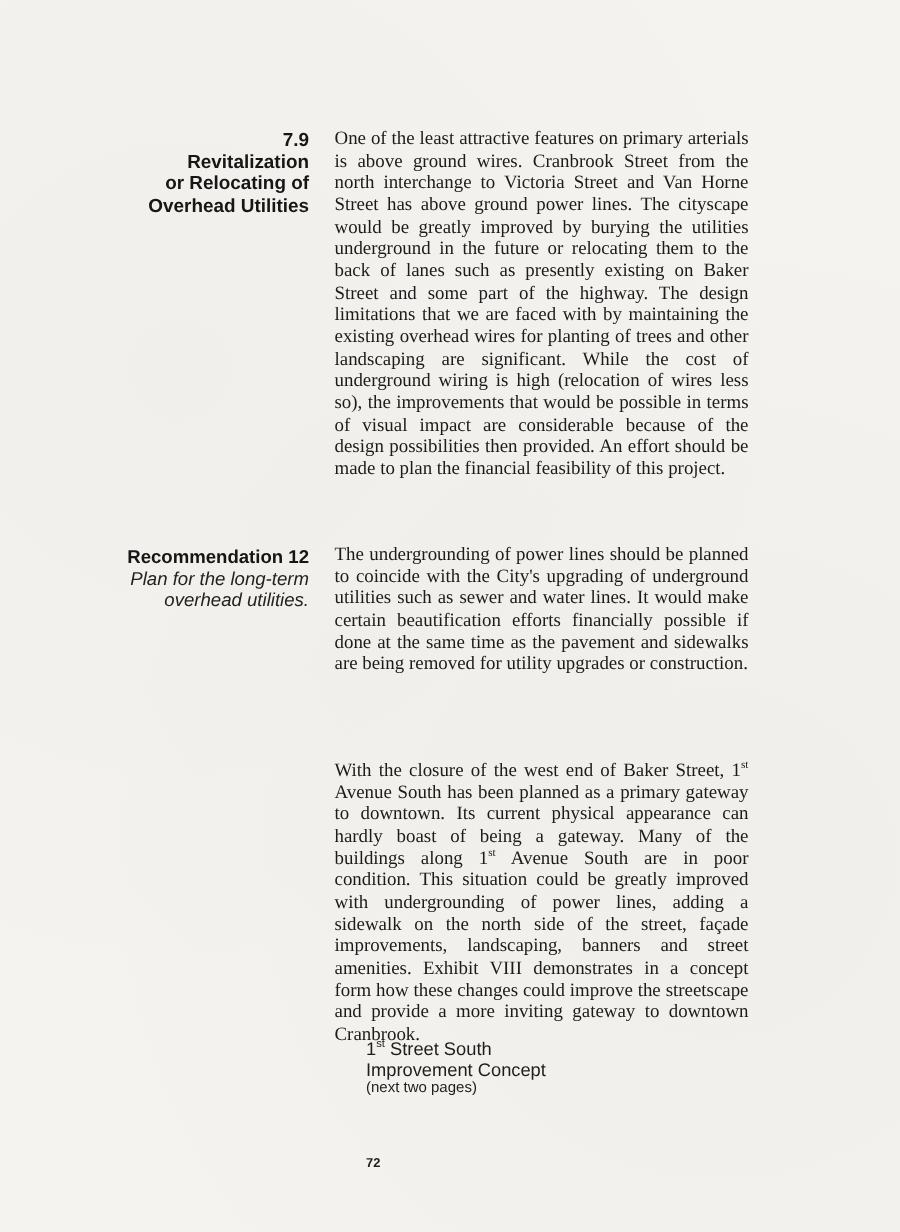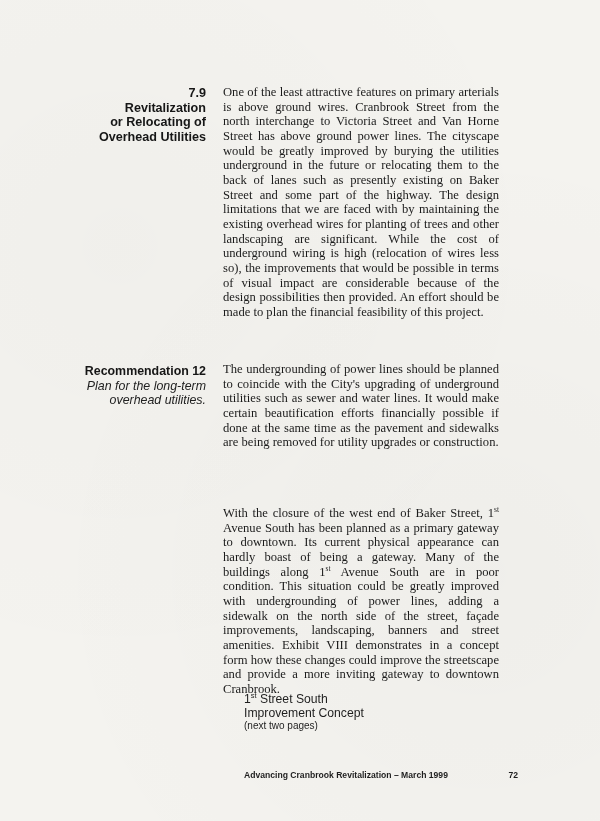--- a/index.html
+++ b/index.html
@@ -121,17 +121,16 @@
     <p><span>With the closure of the west end of Baker Street, 1</span><sup>st</sup><span> Avenue South has been planned as a primary gateway to downtown. Its current physical appearance can hardly boast of being a gateway. Many of the buildings along 1</span><sup>st</sup><span> Avenue South are in poor condition. This situation could be greatly improved with undergrounding of power lines, adding a sidewalk on the north side of the street, façade improvements, landscaping, banners and street amenities. Exhibit VIII demonstrates in a concept form how these changes could improve the streetscape and provide a more inviting gateway to downtown Cranbrook.</span></p>
   </div>
 
   <div class="exhibit">
     <div><span>1</span><sup>st</sup><span> Street South</span></div>
     <div>Improvement Concept</div>
     <div class="note">(next two pages)</div>
   </div>
 
   <div class="footer">
-    <span>Advancing Cranbrook Revitalization – March 1999</span>
     <span>72</span>
   </div>
 
 </div>
 
 </body></html>

